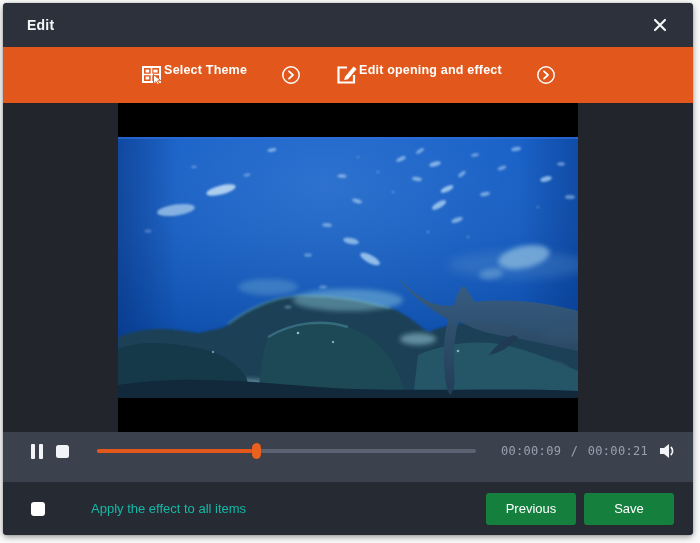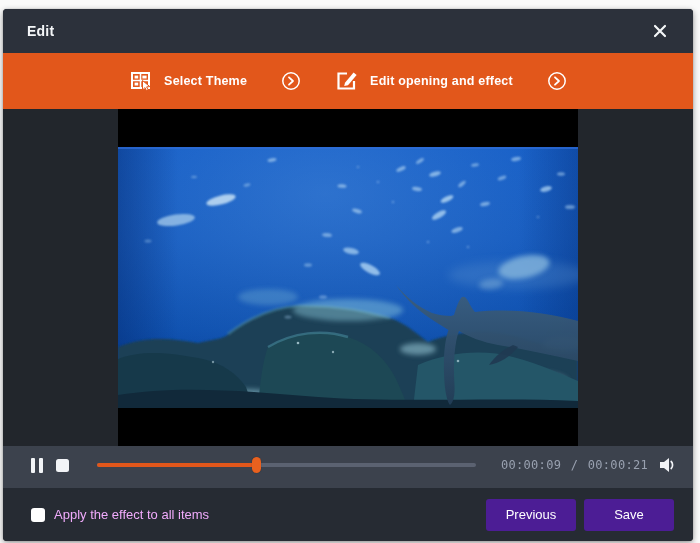--- a/index.html
+++ b/index.html
@@ -4,54 +4,54 @@
 <style>
   html,body{margin:0;padding:0;}
   body{
     width:700px;height:543px;position:relative;
     background:#fafafa;
     font-family:"Liberation Sans", sans-serif;
     -webkit-font-smoothing:antialiased;
     overflow:hidden;
   }
   .dialog{
-    position:absolute;left:3px;top:9px;width:690px;height:532px;
+    position:absolute;left:3px;top:3px;width:690px;height:532px;
     background:#22262c;border-radius:4px;overflow:hidden;
     box-shadow:0 2px 6px rgba(0,0,0,.4), 0 0 1px rgba(0,0,0,.4);
     display:flex;flex-direction:column;
   }
   
   .titlebar{
     height:44px;flex:0 0 44px;background:#2c313b;
     display:flex;align-items:center;padding:0 20px 0 24px;
   }
   .titlebar .title{color:#f4f6f8;font-size:14px;font-weight:bold;letter-spacing:.2px;}
   .close-btn{
     margin-left:auto;width:26px;height:26px;display:flex;align-items:center;justify-content:center;
     cursor:pointer;border-radius:3px;
   }
   
   .toolbar{
     height:56px;flex:0 0 56px;background:#e2571b;
     display:flex;align-items:center;justify-content:center;gap:34px;
   }
-  .step{display:flex;align-items:center;gap:11px;color:#fff;cursor:pointer;}
+  .step{display:flex;color:#fff;cursor:pointer;}
   .step-label{font-size:12.5px;font-weight:bold;white-space:nowrap;letter-spacing:.2px;}
   .sep{display:flex;align-items:center;}
   
   .preview{flex:1 1 auto;display:flex;justify-content:center;background:#22262c;}
   .stage{
     width:460px;height:100%;background:#000;
     display:flex;flex-direction:column;justify-content:center;align-items:center;
   }
   .video-canvas{width:460px;height:261px;display:block;}
   
   .controlbar{
     height:38px;flex:0 0 38px;background:#3c424d;
-    display:flex;align-items:center;padding:0 16px 4px 28px;
+    display:flex;align-items:center;padding:0 16px 12px 28px;
   }
   .pause-btn{display:flex;gap:3.5px;cursor:pointer;}
   .pause-btn i{display:block;width:4px;height:15px;background:#f2f4f7;border-radius:1px;}
   .stop-btn{width:13px;height:13px;background:#f2f4f7;border-radius:2.5px;margin-left:13px;cursor:pointer;}
   .slider{
     flex:1 1 auto;position:relative;height:16px;margin:0 24px 0 28px;cursor:pointer;
     --p:42%;
   }
   .slider .track{
     position:absolute;left:0;right:0;top:6px;height:4px;background:#5b6271;border-radius:2px;
@@ -69,24 +69,24 @@
   }
   .time span{padding:0 1px;}
   .vol-btn{margin-left:10px;display:flex;align-items:center;cursor:pointer;}
   
   .footer{
     height:53px;flex:0 0 53px;background:#262b33;
     display:flex;align-items:center;padding:0 19px 0 28px;
   }
   .chk-row{display:flex;align-items:center;gap:9px;cursor:pointer;}
   .checkbox{width:14px;height:14px;background:#fff;border-radius:3px;flex:0 0 14px;}
-  .chk-label{color:#f0abfc;font-size:13px;}
+  .chk-label{color:#14b8a6;font-size:13px;margin-left:37px;}
   .btns{margin-left:auto;display:flex;gap:8px;}
   .btn{
-    min-width:90px;height:19px;background:#4c1d95;border:none;border-radius:3px;
+    min-width:90px;height:19px;background:#15803d;border:none;border-radius:3px;
     color:#fff;font-size:13px;font-family:"Liberation Sans", sans-serif;
     display:flex;align-items:center;justify-content:center;cursor:pointer;padding:16px 14px;
   }
 </style>
 </head>
 <body>
 
 <div class="dialog">
 
   <div class="titlebar">

